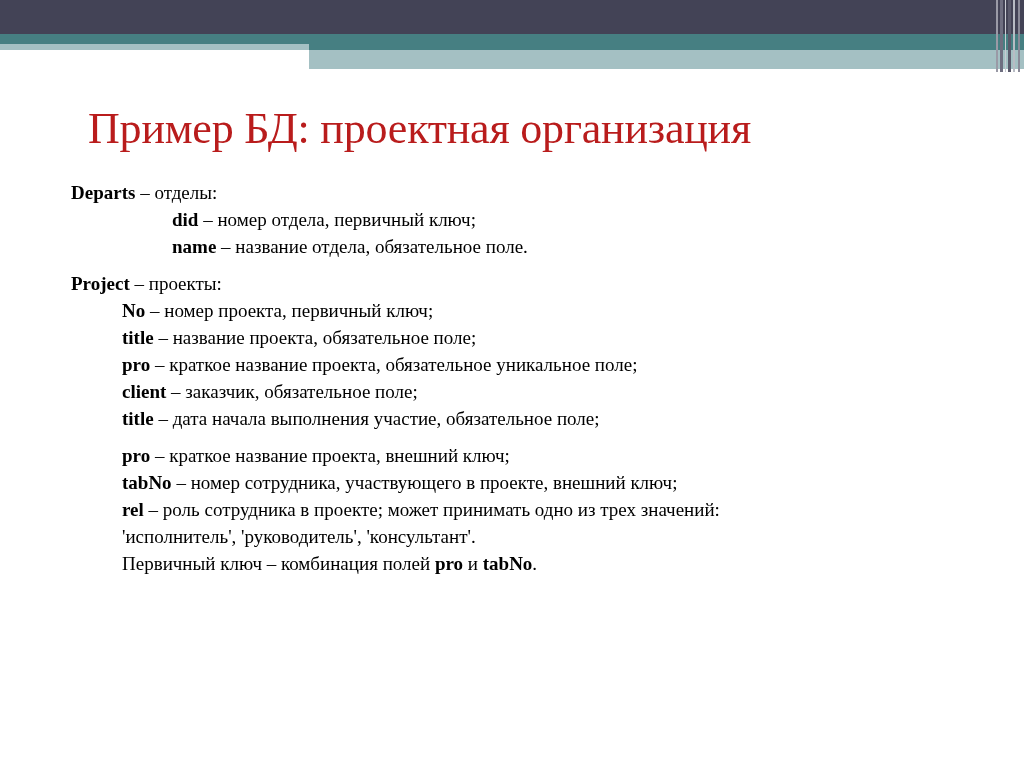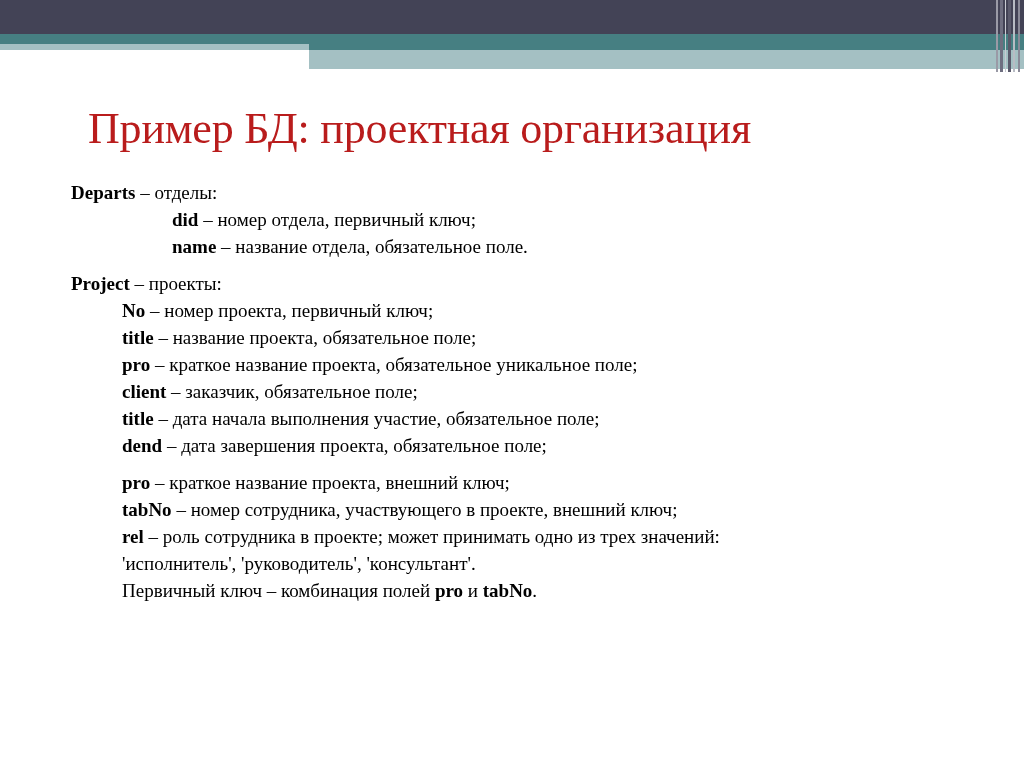--- a/index.html
+++ b/index.html
@@ -59,21 +59,20 @@
     <span class="line indent-wide"><b>name</b><span> – название отдела, обязательное поле.</span></span>
   </div>
 
   <div class="section">
     <span class="line"><b>Project</b><span> – проекты:</span></span>
     <span class="line indent"><b>No</b><span> – номер проекта, первичный ключ;</span></span>
     <span class="line indent"><b>title</b><span> – название проекта, обязательное поле;</span></span>
     <span class="line indent"><b>pro</b><span> – краткое название проекта, обязательное уникальное поле;</span></span>
     <span class="line indent"><b>client</b><span> – заказчик, обязательное поле;</span></span>
     <span class="line indent"><b>title</b><span> – дата начала выполнения участие, обязательное поле;</span></span>
-    <span class="line indent"><b>dend</b><span> – дата завершения проекта, обязательное поле;</span></span>
   </div>
 
   <div class="section">
     <span class="line indent"><b>pro</b><span> – краткое название проекта, внешний ключ;</span></span>
     <span class="line indent"><b>tabNo</b><span> – номер сотрудника, участвующего в проекте, внешний ключ;</span></span>
     <span class="line indent"><b>rel</b><span> – роль сотрудника в проекте; может принимать одно из трех значений:</span></span>
     <span class="line indent">'исполнитель', 'руководитель', 'консультант'.</span>
     <span class="line indent"><span>Первичный ключ – комбинация полей </span><b>pro</b><span> и </span><b>tabNo</b><span>.</span></span>
   </div>
 

